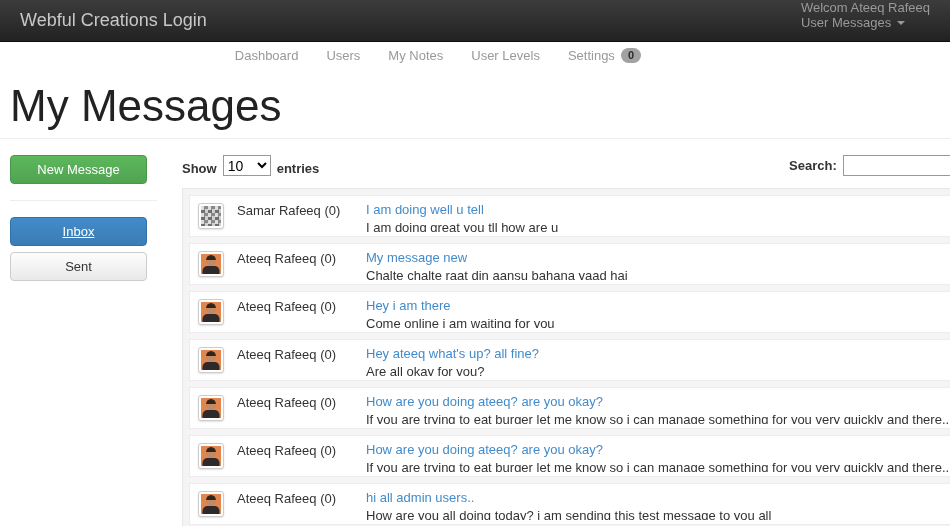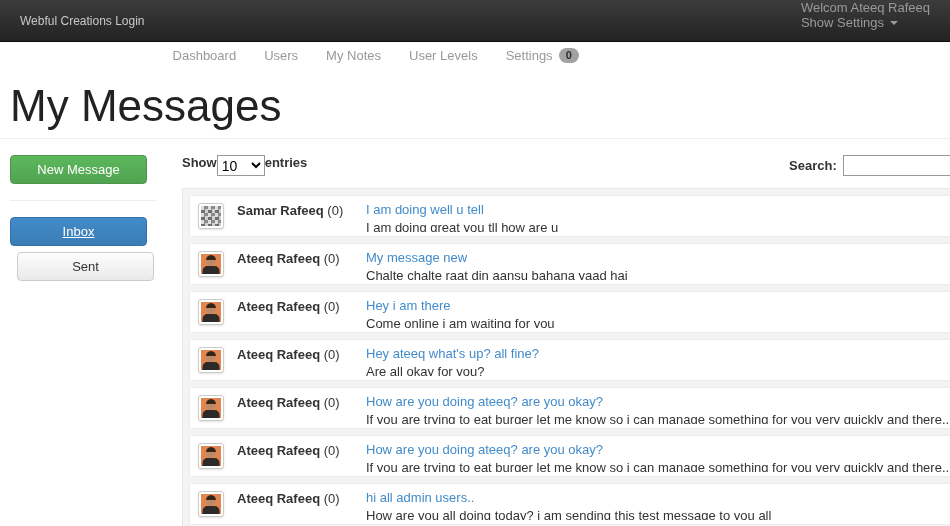--- a/index.html
+++ b/index.html
@@ -2,21 +2,21 @@
 <html><head>
 <meta charset="utf-8">
 <style>
   * { margin:0; padding:0; box-sizing:border-box; }
   html,body { width:950px; height:526px; overflow:hidden; background:#fff;
     font-family:"Liberation Sans", sans-serif; color:#333; }
 
   
   .navbar { height:42px; background:linear-gradient(#3c3c3c,#222); border-bottom:1px solid #0d0d0d;
     display:flex; align-items:stretch; padding:0 6px; }
-  .brand { color:#c8c8c8; font-size:12px; display:flex; align-items:center; padding:0 14px; cursor:pointer; }
+  .brand { color:#c8c8c8; font-size:18px; display:flex; align-items:center; padding:0 14px; cursor:pointer; }
   .nav { display:flex; list-style:none;margin-top:48px; }
   .nav-link { color:#999; font-size:13px; display:flex; align-items:center; padding:0 14px; cursor:pointer; text-decoration:none; }
   .nav-right { margin-left:auto; display:flex;flex-direction:column; }
   .badge { display:inline-block; background:#a2a2a2; color:#2b2b2b; font-size:11px; font-weight:bold;
     border-radius:10px; padding:2px 7px; margin-left:6px; line-height:11px; }
   .caret { display:inline-block; width:0; height:0; margin-left:6px; vertical-align:middle;
     border-left:4px solid transparent; border-right:4px solid transparent; border-top:4px solid #999; }
 
   
   .content { padding:0 10px; }
@@ -28,25 +28,25 @@
   .sidebar { width:147px; flex:0 0 147px; }
   .main { flex:1; margin-left:25px; }
 
   .btn { display:block; width:137px; text-align:center; font-size:13px; padding:6px 0;
     border-radius:4px; cursor:pointer; border:1px solid transparent; }
   .btn-success { background:linear-gradient(#5cb85c,#51a351); border-color:#4a964a; color:#fff; }
   .btn-primary { background:linear-gradient(#428bca,#3b7cb4); border-color:#3071a9; color:#fff;text-decoration:underline; }
   .btn-default { background:linear-gradient(#fdfdfd,#e9e9e9); border-color:#ccc; color:#333; }
   .sidebar-rule { border:none; border-top:1px solid #eee; margin:16px 0; width:147px; }
   .btn-stack { margin-top:0; }
-  .btn-stack .btn + .btn { margin-top:6px;margin-left:7px; }
+  .btn-stack .btn + .btn { margin-top:6px; }
 
   
   .toolbar { display:flex; align-items:center; font-size:13px; font-weight:bold; color:#333; }
-  .length-ctrl { display:flex; align-items:flex-start; }
+  .length-ctrl { display:flex; align-items:flex-end; gap:6px; }
   .length-ctrl select { font-size:14px; height:21px; border:1px solid #999; background:#fff; min-width:48px; }
   .search-ctrl { margin-left:auto; display:flex; align-items:center; gap:6px; }
   .search-ctrl input { width:126px; height:21px; border:1px solid #999; background:#fff; font-size:13px; padding:0 4px; }
 
   
   .msg-table { margin-top:12px; background:#f4f4f4; border:1px solid #e7e7e7; border-bottom:none; padding:6px; }
   .msg-row { display:flex; background:#fff; border:1px solid #ececec; height:42px; padding:4px 8px; cursor:pointer; }
   .msg-row + .msg-row { margin-top:6px; }
 
   .avatar { width:26px; height:26px; flex:0 0 26px; background:#fff; border:1px solid #ccc; border-radius:3px;
@@ -54,21 +54,21 @@
   .avatar .img { width:100%; height:100%; position:relative; overflow:hidden; }
   .gray-photo .img { background:conic-gradient(#8a8a8a 25%, #cfcfcf 0 50%, #6f6f6f 0 75%, #dedede 0) 0 0/7px 7px, #aaa; }
   .portrait-photo .img { background:#e2854f; }
   .portrait-photo .img::before { content:""; position:absolute; top:1px; left:50%; transform:translateX(-50%);
     width:10px; height:11px; border-radius:50% 50% 45% 45%;
     background:linear-gradient(#33241a 45%, #c08a64 45%); }
   .portrait-photo .img::after { content:""; position:absolute; bottom:0; left:50%; transform:translateX(-50%);
     width:17px; height:8px; border-radius:5px 5px 0 0; background:#2e2a29; }
 
   .sender-col { width:129px; flex:0 0 129px; margin-left:13px; font-size:13px; line-height:17px; padding-top:2px; }
-  .sender-name { font-weight:bold; color:#333; }
+  .sender-name { font-weight:normal; color:#333; }
   .sender-count { color:#333; }
   .body-col { flex:1; font-size:13px; line-height:16px; padding-top:2px; overflow:hidden; }
   .subject { color:#428bca; text-decoration:none; display:block; margin-bottom:2px; white-space:nowrap; }
   .preview { color:#333; white-space:nowrap; }
 </style>
 </head>
 <body>
 
 <nav class="navbar">
   <div class="brand">Webful Creations Login</div>
@@ -88,21 +88,21 @@
     <li>
         <a class="nav-link">
       <span>Settings</span>
       <span class="badge">0</span>
     </a>
       </li>
   </ul>
   <div class="nav-right">
     <span class="nav-link">Welcom Ateeq Rafeeq</span>
     <a class="nav-link">
-      <span>Show Settings</span>
+      <span>User Messages</span>
       <span class="caret"></span>
     </a>
   </div>
 </nav>
 
 <div class="content">
   <h1 class="page-title">My Messages</h1>
   <hr class="header-rule">
 
   <div class="layout">

